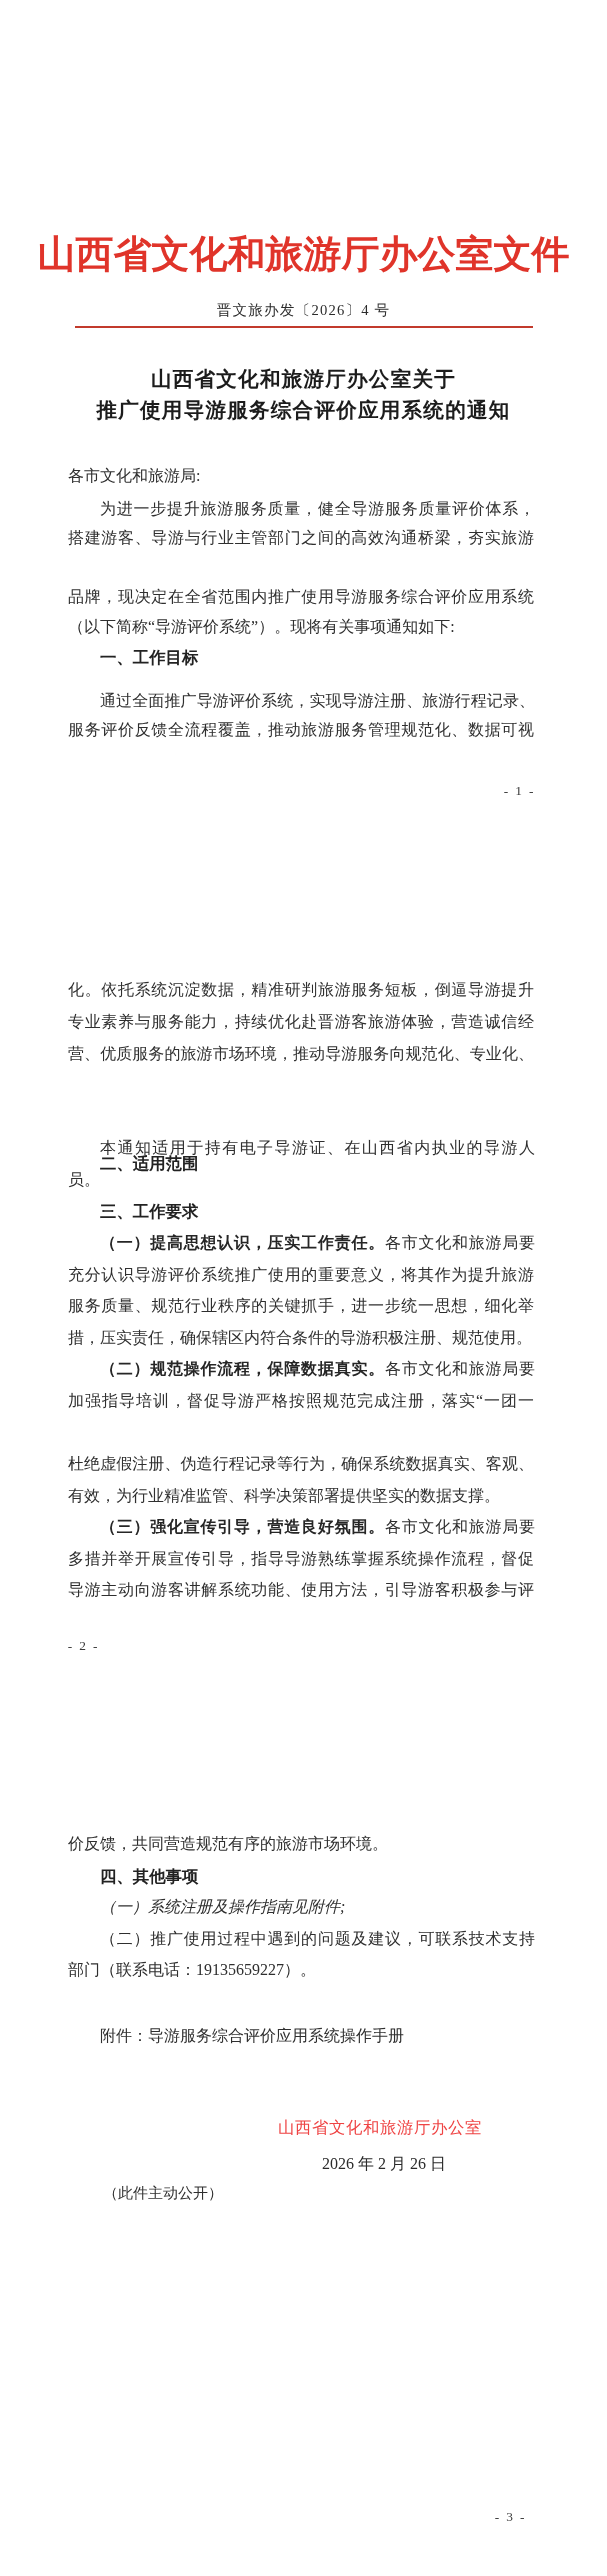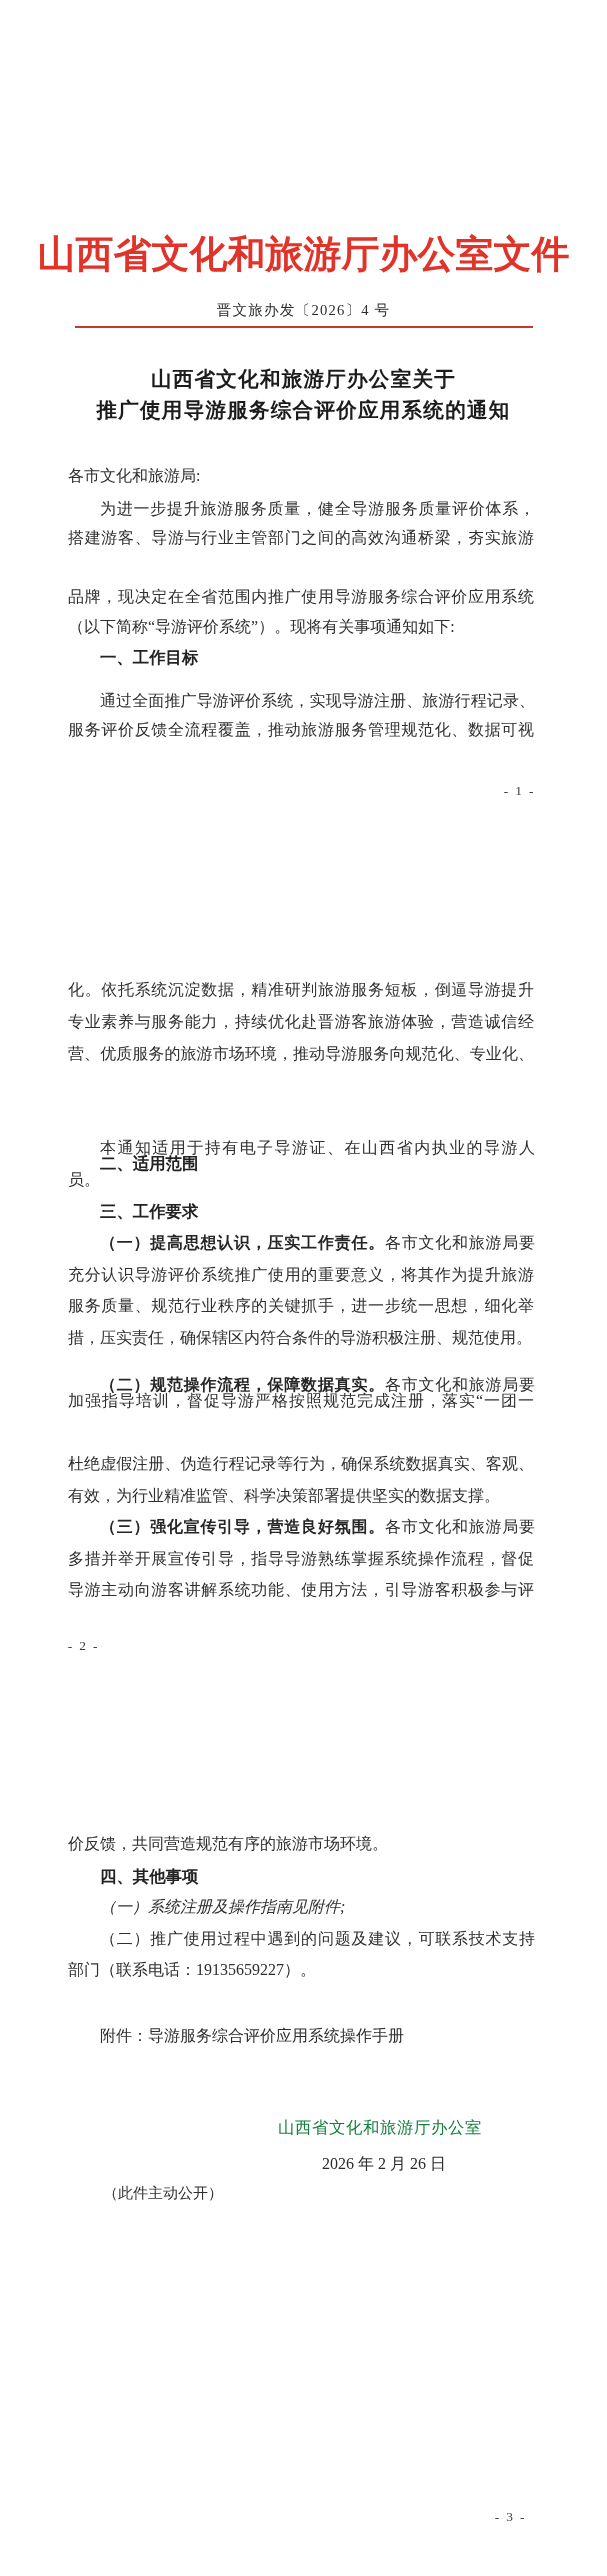--- a/index.html
+++ b/index.html
@@ -44,21 +44,21 @@
   .heading{
     left:100px;height:20.6px;line-height:20.6px;font-size:16.4px;font-weight:bold;
     font-family:"Liberation Sans","DejaVu Sans",sans-serif;color:#222222;white-space:nowrap;
   }
   .blead{
     font-weight:bold;
     font-family:"Liberation Sans","DejaVu Sans",sans-serif;
     color:#262626;
   }
   .attach{left:100px;height:20.6px;line-height:20.6px;font-size:16px;white-space:nowrap;color:#2f2f2f;}
-  .issuer{left:278px;height:20.6px;line-height:20.6px;font-size:16.4px;letter-spacing:0.6px;white-space:nowrap;color:#15803d;}
+  .issuer{left:278px;height:20.6px;line-height:20.6px;font-size:16.4px;letter-spacing:0.6px;white-space:nowrap;color:#ef4444;}
   .dateline{left:322px;height:18px;line-height:18px;font-size:16px;white-space:nowrap;color:#2b2b2b;}
   .pubnote{left:103px;height:18px;line-height:18px;font-size:15px;white-space:nowrap;color:#2f2f2f;}
   .pageno{
     width:67px;height:14.6px;line-height:14.6px;text-align:center;
     font-size:13.4px;letter-spacing:1.8px;color:#3a3a3a;white-space:nowrap;
   }
 </style>
 </head>
 <body>
 
@@ -94,21 +94,21 @@
   <div class="abs line indent" style="top:1138px;">本通知适用于持有电子导游证、在山西省内执业的导游人</div>
   <div class="abs line pend" style="top:1170px;">员。</div>
 
   <div class="abs heading" style="top:1201px;">三、工作要求</div>
 
   <div class="abs line indent" style="top:1233px;"><span class="blead">（一）提高思想认识，压实工作责任。</span><span>各市文化和旅游局要</span></div>
   <div class="abs line" style="top:1265px;">充分认识导游评价系统推广使用的重要意义，将其作为提升旅游</div>
   <div class="abs line" style="top:1296px;">服务质量、规范行业秩序的关键抓手，进一步统一思想，细化举</div>
   <div class="abs line pend" style="top:1328px;">措，压实责任，确保辖区内符合条件的导游积极注册、规范使用。</div>
 
-  <div class="abs line indent" style="top:1359px;margin-top:16px;"><span class="blead">（二）规范操作流程，保障数据真实。</span><span>各市文化和旅游局要</span></div>
+  <div class="abs line indent" style="top:1359px;"><span class="blead">（二）规范操作流程，保障数据真实。</span><span>各市文化和旅游局要</span></div>
   <div class="abs line" style="top:1391px;">加强指导培训，督促导游严格按照规范完成注册，落实“一团一</div>
   <div class="abs line" style="top:1454px;">杜绝虚假注册、伪造行程记录等行为，确保系统数据真实、客观、</div>
   <div class="abs line pend" style="top:1486px;">有效，为行业精准监管、科学决策部署提供坚实的数据支撑。</div>
 
   <div class="abs line indent" style="top:1517px;"><span class="blead">（三）强化宣传引导，营造良好氛围。</span><span>各市文化和旅游局要</span></div>
   <div class="abs line" style="top:1549px;">多措并举开展宣传引导，指导导游熟练掌握系统操作流程，督促</div>
   <div class="abs line" style="top:1580px;">导游主动向游客讲解系统功能、使用方法，引导游客积极参与评</div>
 
   <div class="abs pageno" style="top:1639px;left:50px;">- 2 -</div>
 

